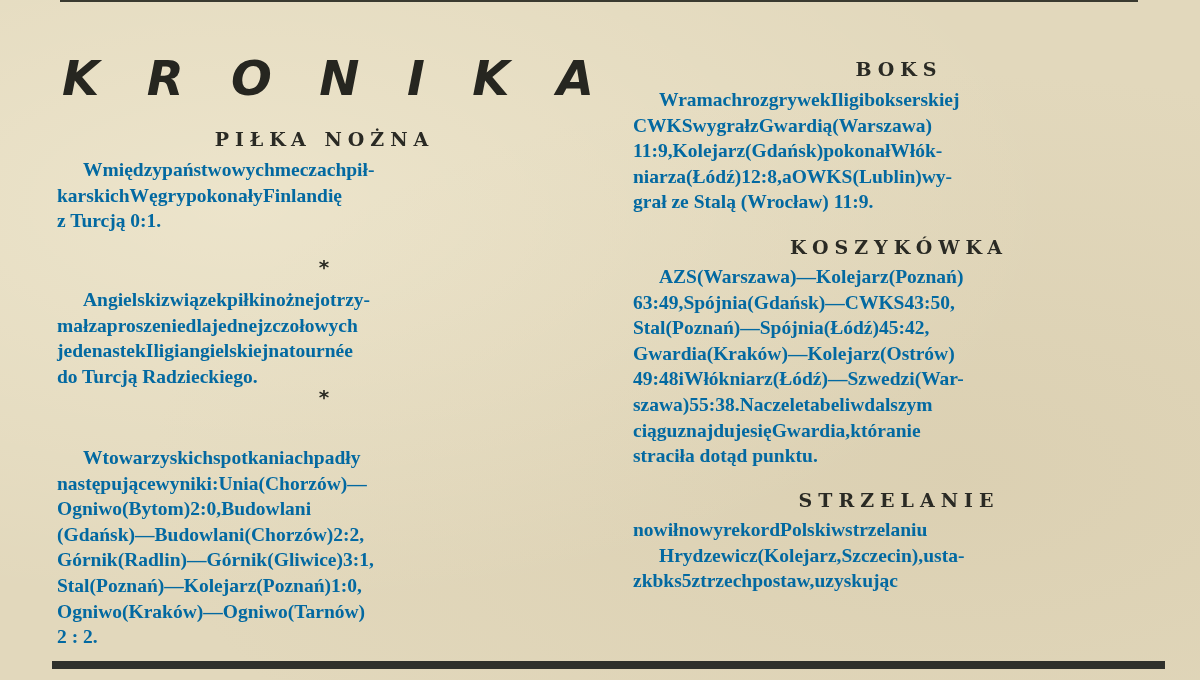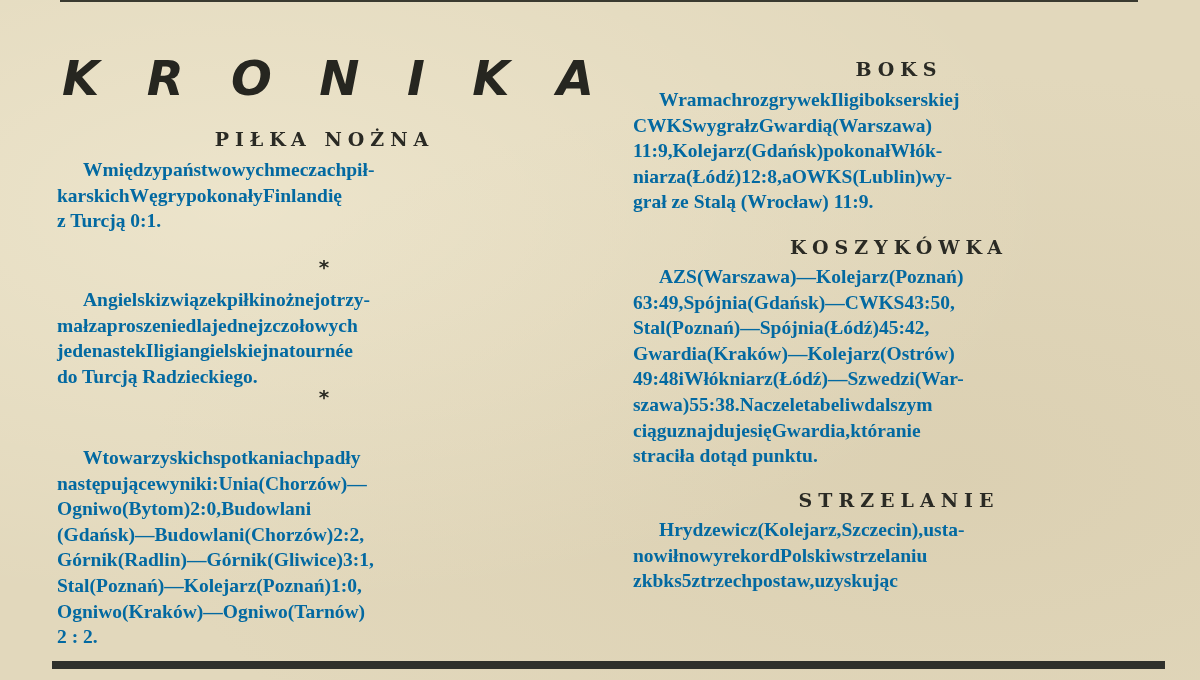--- a/index.html
+++ b/index.html
@@ -121,18 +121,18 @@
   <span class="line line-flex"><span>Stal</span><span>(Poznań)</span><span>—</span><span>Spójnia</span><span>(Łódź)</span><span>45:42,</span></span>
   <span class="line line-flex"><span>Gwardia</span><span>(Kraków)</span><span>—</span><span>Kolejarz</span><span>(Ostrów)</span></span>
   <span class="line line-flex"><span>49:48</span><span>i</span><span>Włókniarz</span><span>(Łódź)—Szwedzi</span><span>(War-</span></span>
   <span class="line line-flex"><span>szawa)</span><span>55:38.</span><span>Na</span><span>czele</span><span>tabeli</span><span>w</span><span>dalszym</span></span>
   <span class="line line-flex"><span>ciągu</span><span>znajduje</span><span>się</span><span>Gwardia,</span><span>która</span><span>nie</span></span>
   <span class="line last">straciła dotąd punktu.</span>
 </div>
 
 <div class="section-head" style="left:633px; top:489px; width:532px;">STRZELANIE</div>
 <div class="para" style="left:633px; top:517px; width:532px;">
+  <span class="line line-flex"><span>nowił</span><span>nowy</span><span>rekord</span><span>Polski</span><span>w</span><span>strzelaniu</span></span>
   <span class="line indent line-flex"><span>Hrydzewicz</span><span>(Kolejarz,</span><span>Szczecin),</span><span>usta-</span></span>
-  <span class="line line-flex"><span>nowił</span><span>nowy</span><span>rekord</span><span>Polski</span><span>w</span><span>strzelaniu</span></span>
   <span class="line line-flex"><span>z</span><span>kbks</span><span>5</span><span>z</span><span>trzech</span><span>postaw,</span><span>uzyskując</span></span>
 </div>
 
 <div class="rule-bottom"></div>
 
 </body></html>

